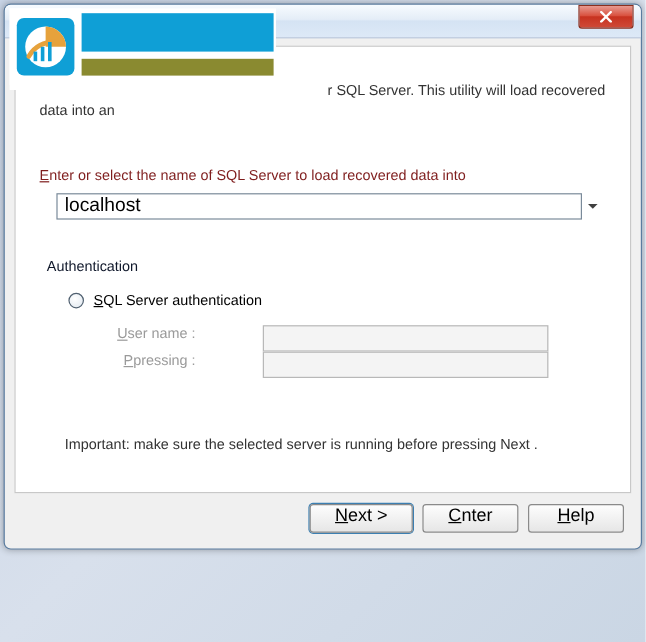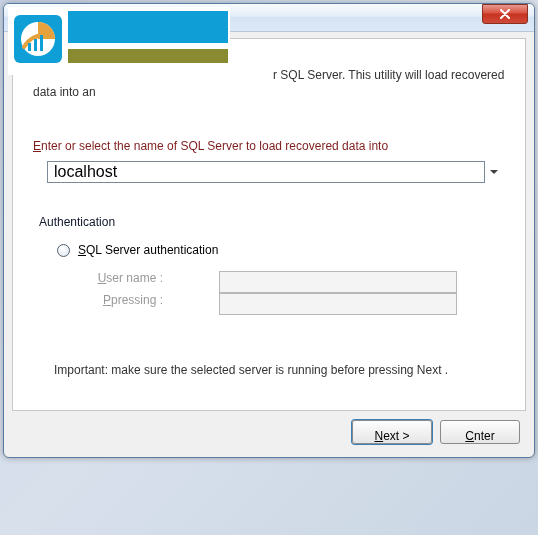--- a/index.html
+++ b/index.html
@@ -176,24 +176,24 @@
     gap:8px;
     padding-right:6px;
   }
   .btn {
     min-width: 80px;
     height:24px;
     border:1px solid #8a8a8a;
     background: linear-gradient(to bottom,#fdfdfd,#e6e6e6);
     border-radius:3px;
     font-family:inherit;
-    font-size:12px;
+    font-size:15px;
     cursor:pointer;
     display:flex;
-    align-items:flex-end;
+    align-items:flex-start;
     justify-content:center;
     padding:0 20px;
   }
   .btn.default {
     box-shadow: 0 0 0 1px #3c7fb1;
   }
 </style>
 </head>
 <body>
 
@@ -267,15 +267,18 @@
 
   </div>
 
   <div class="footer">
     <button class="btn default">
       <span><span class="underline">N</span><span>ext &gt;</span></span>
     </button>
     <button class="btn">
       <span><span class="underline">C</span><span>nter</span></span>
     </button>
+    <button class="btn">
+      <span><span class="underline">H</span><span>elp</span></span>
+    </button>
   </div>
 
 </div>
 
 </body></html>

